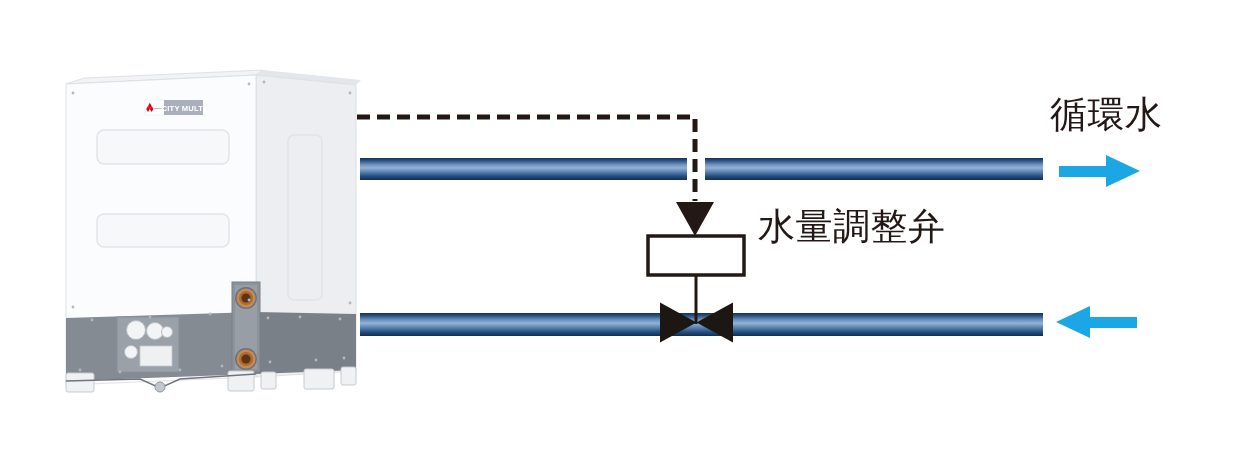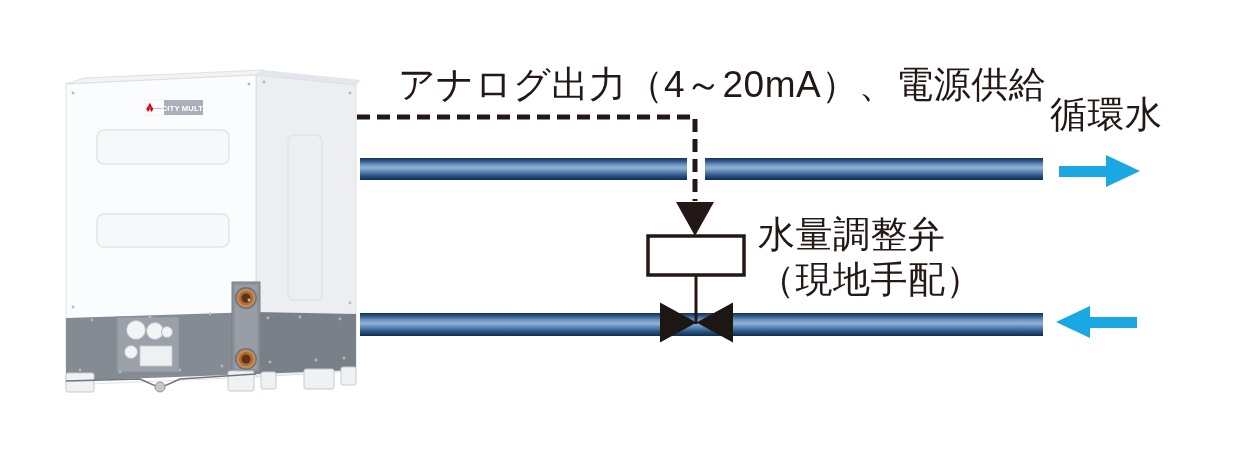--- a/index.html
+++ b/index.html
@@ -15,21 +15,21 @@
     position:absolute;
     color:#231815;
     font-size:37px;
     line-height:1.0;
     white-space:nowrap;
     letter-spacing:0.5px;
     font-weight:500;
   }
   .lbl-analog{left:398px;top:66px;}
   .lbl-circ{left:1050px;top:96px;font-family:Liberation Serif, serif;}
-  .lbl-valve{left:758px;top:212px;line-height:1.22;}
+  .lbl-valve{left:758px;top:204px;line-height:1.22;text-align:center;}
 </style>
 </head>
 <body>
 
 <div class="stage">
 
   <svg width="1240" height="476" viewBox="0 0 1240 476">
     <defs>
       <linearGradient id="pipeGrad" x1="0" y1="0" x2="0" y2="1">
         <stop offset="0%" stop-color="#123158"></stop>
@@ -143,20 +143,18 @@
         <polygon points="733,302.5 733,342.5 696.5,322.5"></polygon>
       </g>
     </g>
 
     <g fill="#1aa7e3">
       <polygon points="1059,166 1106,166 1106,155 1140,171 1106,187 1106,177 1059,177"></polygon>
       <polygon points="1137,317 1090,317 1090,306 1056,322 1090,338 1090,328 1137,328"></polygon>
     </g>
   </svg>
 
-  <div class="lbl lbl-analog">アナログ出力（4～20mA）、電源供給</div>
   <div class="lbl lbl-circ">循環水</div>
   <div class="lbl lbl-valve">
     <div>水量調整弁</div>
-    <div>（現地手配）</div>
   </div>
 
 </div>
 
 </body></html>

